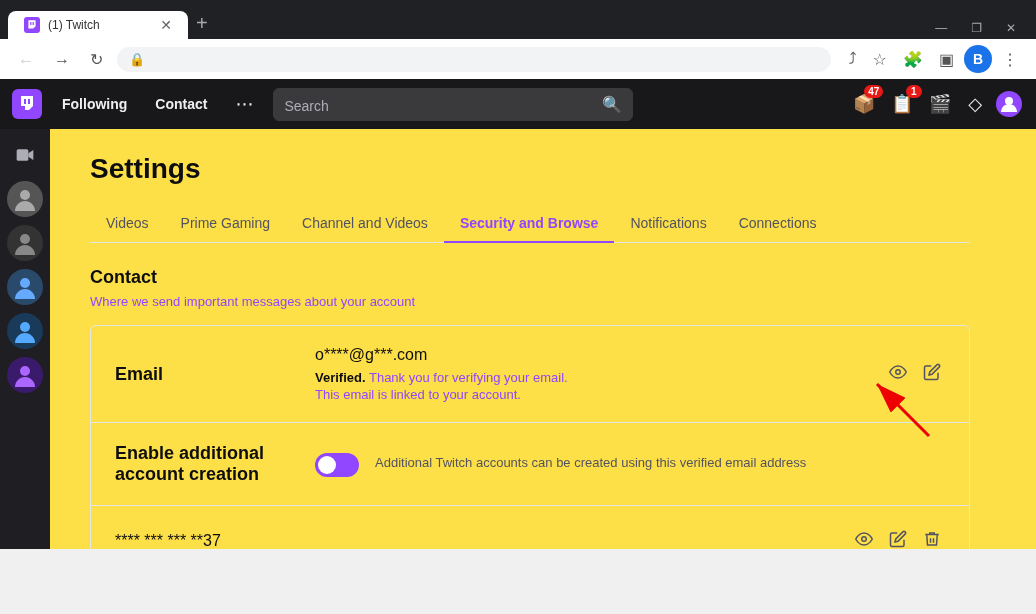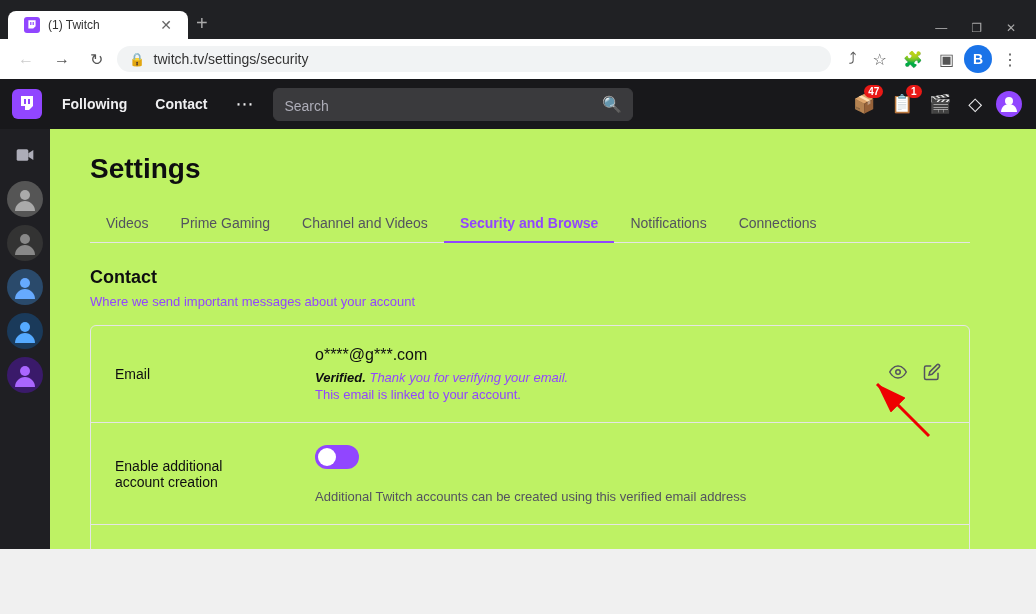--- a/index.html
+++ b/index.html
@@ -48,47 +48,47 @@
 
     
     .main-layout { display: flex; flex: 1; overflow: hidden; }
 
     
     .sidebar { width: 50px; background: #1f1f23; display: flex; flex-direction: column; align-items: center; padding: 8px 0; gap: 8px; overflow-y: auto; }
     .sidebar-avatar { width: 36px; height: 36px; border-radius: 50%; cursor: pointer; display: flex; align-items: center; justify-content: center; font-size: 12px; color: white; font-weight: bold; }
     .sidebar-icon { width: 36px; height: 36px; display: flex; align-items: center; justify-content: center; color: #adadb8; cursor: pointer; border-radius: 6px; }
 
     
-    .content { flex: 1; background: #bef264; overflow-y: auto; }
+    .content { flex: 1; background: #fde047; overflow-y: auto; }
     .settings-container { padding: 24px 40px; max-width: 960px; }
     .settings-title { font-size: 28px; font-weight: 700; color: #0e0e10; margin-bottom: 20px; }
     .settings-tabs { display: flex; gap: 0; border-bottom: 1px solid #e5e5e5; margin-bottom: 24px; }
     .settings-tab { padding: 10px 16px; font-size: 14px; color: #53535f; cursor: pointer; text-decoration: none; border-bottom: 2px solid transparent; margin-bottom: -1px; white-space: nowrap; }
     .settings-tab.active { color: #9146ff; border-bottom-color: #9146ff; font-weight: 600; }
 
     
     .section-title { font-size: 18px; font-weight: 700; color: #0e0e10; margin-bottom: 6px; }
     .section-subtitle { font-size: 13px; color: #9146ff; margin-bottom: 16px; }
 
     
     .settings-card { border: 1px solid #e5e5e5; border-radius: 6px; overflow: hidden; }
     .settings-row { display: flex; align-items: center; padding: 20px 24px; border-bottom: 1px solid #e5e5e5; position: relative; }
     .settings-row:last-child { border-bottom: none; }
-    .row-label { font-size: 14px; font-weight: 400; color: #0e0e10; min-width: 200px; }
+    .row-label { font-size: 18px; font-weight: 700; color: #0e0e10; min-width: 200px; }
     .row-content { flex: 1; }
     .email-value { font-size: 16px; color: #0e0e10; margin-bottom: 6px; }
-    .verified-text { font-size: 13px; color: #0e0e10; font-style: italic; }
+    .verified-text { font-size: 13px; color: #0e0e10; }
     .verified-text .verified { font-weight: 700; }
     .verified-text .link { color: #9146ff; text-decoration: none; cursor: pointer; }
     .linked-text { font-size: 13px; color: #9146ff; margin-top: 2px; cursor: pointer; }
     .row-actions { display: flex; gap: 8px; align-items: center; }
     .action-btn { background: none; border: none; cursor: pointer; color: #53535f; font-size: 16px; padding: 4px; border-radius: 4px; }
 
     
-    .toggle-container { display: flex; align-items: flex-start; gap: 16px; flex-direction: column; }
+    .toggle-container { display: flex; align-items: flex-start; gap: 16px; }
     .toggle { position: relative; width: 44px; height: 24px; flex-shrink: 0; margin-top: 2px; }
     .toggle input { opacity: 0; width: 0; height: 0; }
     .toggle-slider { position: absolute; top: 0; left: 0; right: 0; bottom: 0; background: #9146ff; border-radius: 12px; cursor: pointer; }
     .toggle-slider:before { content: ''; position: absolute; width: 18px; height: 18px; left: 3px; top: 3px; background: white; border-radius: 50%; transition: 0.2s; }
 
     .toggle-info { flex: 1; }
     .toggle-description { font-size: 13px; color: #53535f; margin-top: 4px; }
 
     
     .phone-value { font-size: 16px; color: #0e0e10; }
@@ -117,21 +117,20 @@
       <button class="win-btn">❐</button>
       <button class="win-btn close">✕</button>
     </div>
   </div>
   <div class="address-bar-row">
     <button class="nav-btn disabled">←</button>
     <button class="nav-btn">→</button>
     <button class="nav-btn">↻</button>
     <div class="address-box">
       <span class="address-lock">🔒</span>
-      <span class="address-text">twitch.tv/settings/security</span>
     </div>
     <div class="toolbar-icons">
       <button class="toolbar-icon">⤴</button>
       <button class="toolbar-icon">☆</button>
       <button class="toolbar-icon">🧩</button>
       <button class="toolbar-icon">▣</button>
       <div class="profile-icon-btn">B</div>
       <button class="toolbar-icon">⋮</button>
     </div>
   </div>

